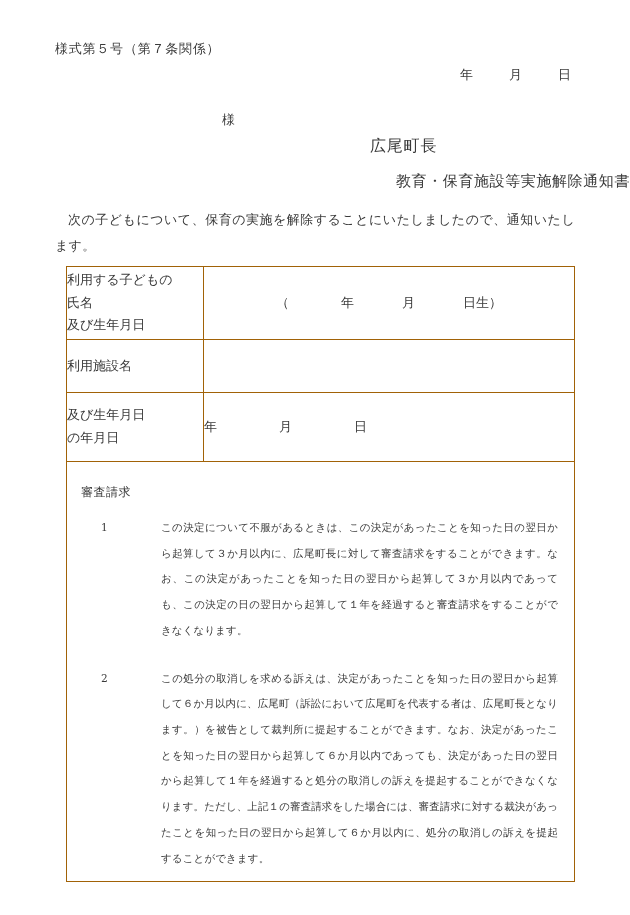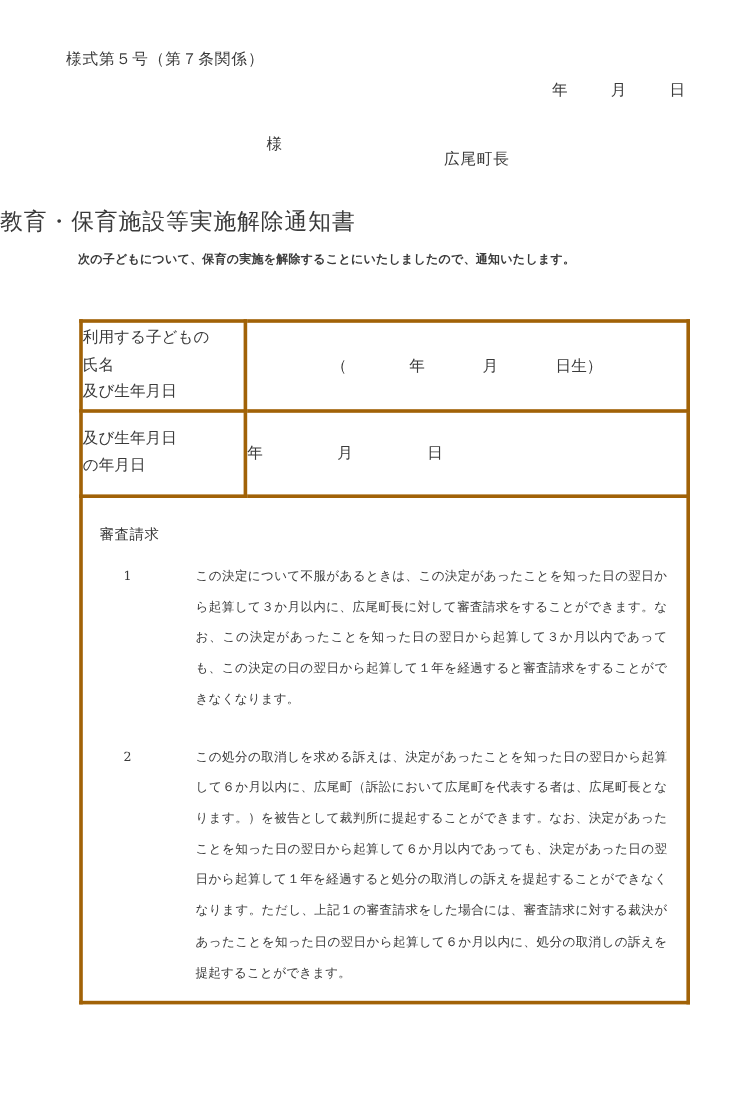--- a/index.html
+++ b/index.html
@@ -44,59 +44,58 @@
 
   .addressee {
     position: absolute;
     left: 222px;
     top: 111px;
     font-size: 13px;
   }
   .issuer {
     position: absolute;
     left: 370px;
-    top: 124px;
-    font-size: 13px;
+    top: 136px;
+    font-size: 16px;
     letter-spacing: 0.05em;
   }
   .doc-title {
     position: absolute;
     left: 0;
     right: 0;
     top: 172px;
-    text-align: left;
-    font-size: 19px;
+    text-align: right;
+    font-size: 15px;
     letter-spacing: 0.04em;
     font-family: Liberation Serif, serif;
   }
 
   .body-para {
     position: absolute;
     left: 55px;
     top: 207px;
     width: 520px;
-    font-size: 10px;
+    font-size: 13px;
     line-height: 2.0;
     text-indent: 1em;
     letter-spacing: 0.02em;
     text-align: justify;
-    font-weight: bold;
   }
 
   
   .form-table {
     position: absolute;
     left: 66px;
     top: 266px;
     width: 509px;
     border-collapse: collapse;
     table-layout: fixed;
   }
   .form-table td {
-    border: 3px solid #a16207;
+    border: 1px solid #a16207;
     padding: 0;
     vertical-align: middle;
     font-size: 13px;
   }
   .col-label { width: 137px; }
 
   .lbl {
     padding: 6px 10px;
     line-height: 1.75;
   }
@@ -192,20 +191,26 @@
       <tr class="r1">
         <td class="lbl">
           <span class="jl">利用する子どもの</span>
           <span class="jl">氏名</span>
           <span class="jl">及び生年月日</span>
         </td>
         <td class="birth-cell">
           <span class="paren-open">（</span><span class="y">年</span><span class="m">月</span><span class="d">日生）</span>
         </td>
       </tr>
+      <tr class="r2">
+        <td class="lbl">
+          <span class="jl">利用施設名</span>
+        </td>
+        <td></td>
+      </tr>
       <tr class="r3">
         <td class="lbl">
           <span class="jl">及び生年月日</span>
           <span class="jl">の年月日</span>
         </td>
         <td class="ymd-cell">
           <span class="y">年</span><span class="m">月</span><span class="d">日</span>
         </td>
       </tr>
       <tr>

